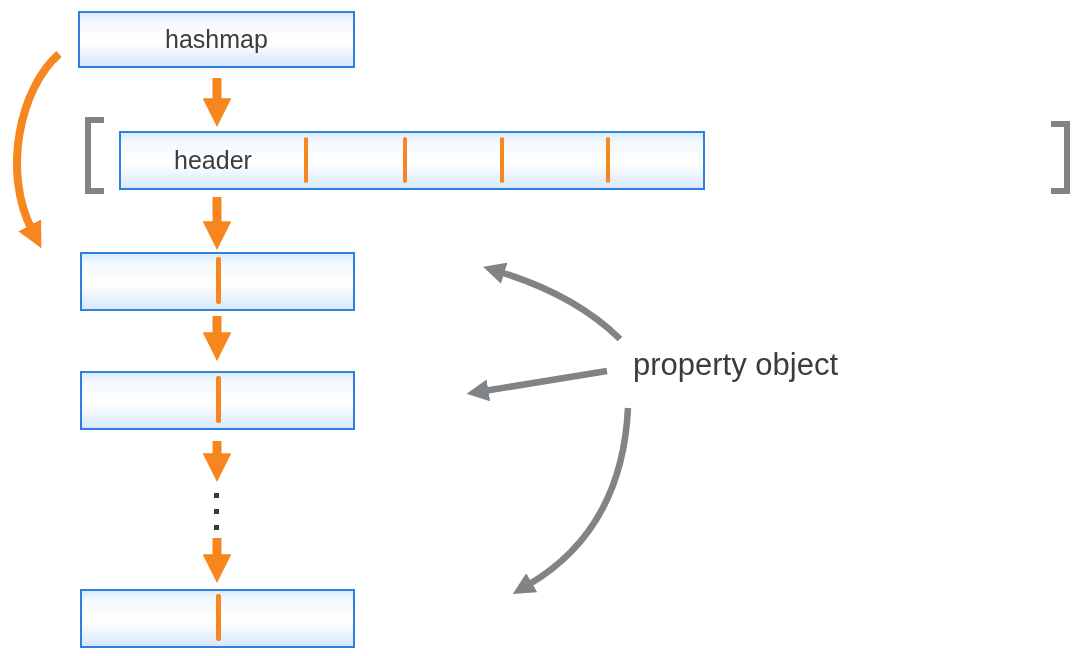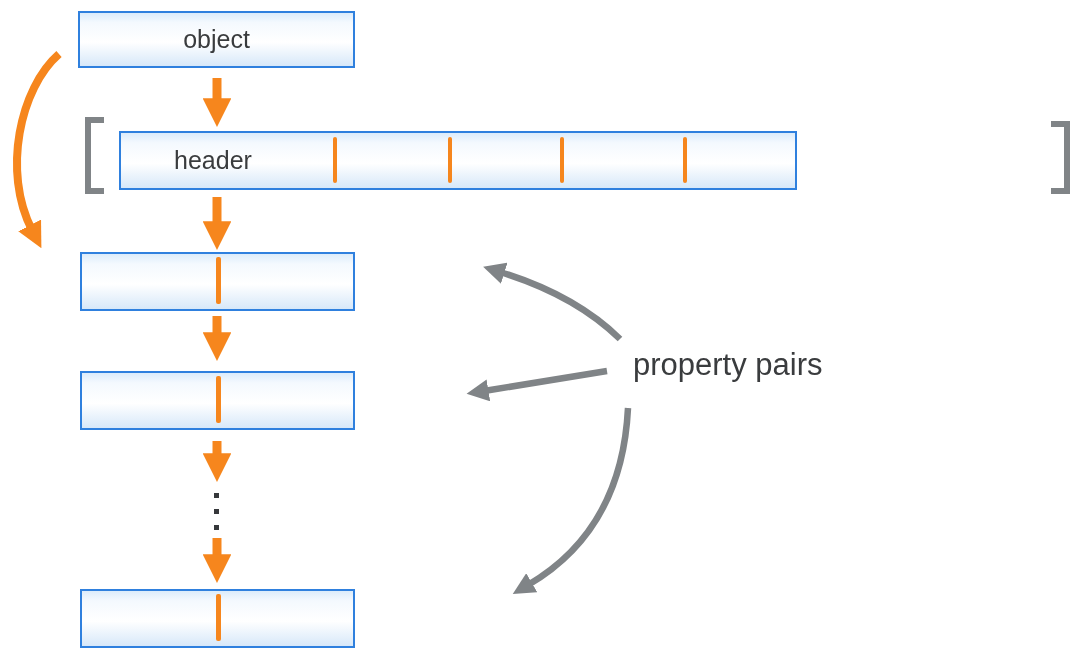--- a/index.html
+++ b/index.html
@@ -16,21 +16,21 @@
     border:2px solid var(--blue,#2f80de);
     background:linear-gradient(180deg,#dcecfb 0%,#f4f9fe 18%,#ffffff 55%,#d7e8f9 100%);
     display:flex;align-items:center;justify-content:center;
   }
   .box-label{
     color:var(--textdark,#3a3c3e);
     font-size:25px;
     line-height:1;
   }
   #object-box{left:78px;top:11px;width:277px;height:57px;}
-  #hashmap-box{left:119px;top:131px;width:678px;height:59px;justify-content:flex-start;}
+  #hashmap-box{left:119px;top:131px;width:586px;height:59px;justify-content:flex-start;}
   #hashmap-box .box-label{position:absolute;left:50px;width:184px;text-align:center;left:0;}
   .hm-divider{
     position:absolute;top:4px;bottom:5px;width:4px;
     background:var(--orange,#f6861d);border-radius:2px;
   }
   .pair-box{left:80px;width:275px;height:59px;}
   #pair-box-1{top:252px;}
   #pair-box-2{top:371px;}
   #pair-box-3{top:589px;}
   .pair-divider{
@@ -74,21 +74,21 @@
     <line class="oarrow" x1="217" y1="538" x2="217" y2="560" stroke-width="9" marker-end="url(#ohead)"></line>
 
     <path class="oarrow" d="M 59 54 C 20 88, 2 172, 32 230" stroke-width="8" marker-end="url(#ohead)"></path>
 
     <path class="garrow" d="M 620 339 Q 575 295 500 272" stroke-width="6.5" marker-end="url(#ghead)"></path>
     <line class="garrow" x1="607" y1="371" x2="484" y2="391" stroke-width="6.5" marker-end="url(#ghead)"></line>
     <path class="garrow" d="M 628 408 Q 622 530 528 585" stroke-width="6.5" marker-end="url(#ghead)"></path>
   </svg>
 
   <div class="box" id="object-box">
-    <span class="box-label">object</span>
+    <span class="box-label">hashmap</span>
   </div>
 
   <div class="bracket" id="bracket-left"></div>
   <div class="box" id="hashmap-box">
     <span class="box-label">header</span>
 
   <div class="hm-divider" style="left: 31.4%;"></div>
       <div class="hm-divider" style="left: 48.5%;"></div>
       <div class="hm-divider" style="left: 65.2%;"></div>
       <div class="hm-divider" style="left: 83.4%;"></div>
@@ -104,15 +104,15 @@
   <div class="box pair-box" id="pair-box-3">
     <div class="pair-divider"></div>
   </div>
 
   <div id="dots-holder">
       <div class="dot" style="top: 493px;"></div>
       <div class="dot" style="top: 509px;"></div>
       <div class="dot" style="top: 525px;"></div>
     </div>
 
-  <div class="caption" id="pairs-caption">property pairs</div>
+  <div class="caption" id="pairs-caption">property object</div>
 
 </div>
 
 </body></html>

